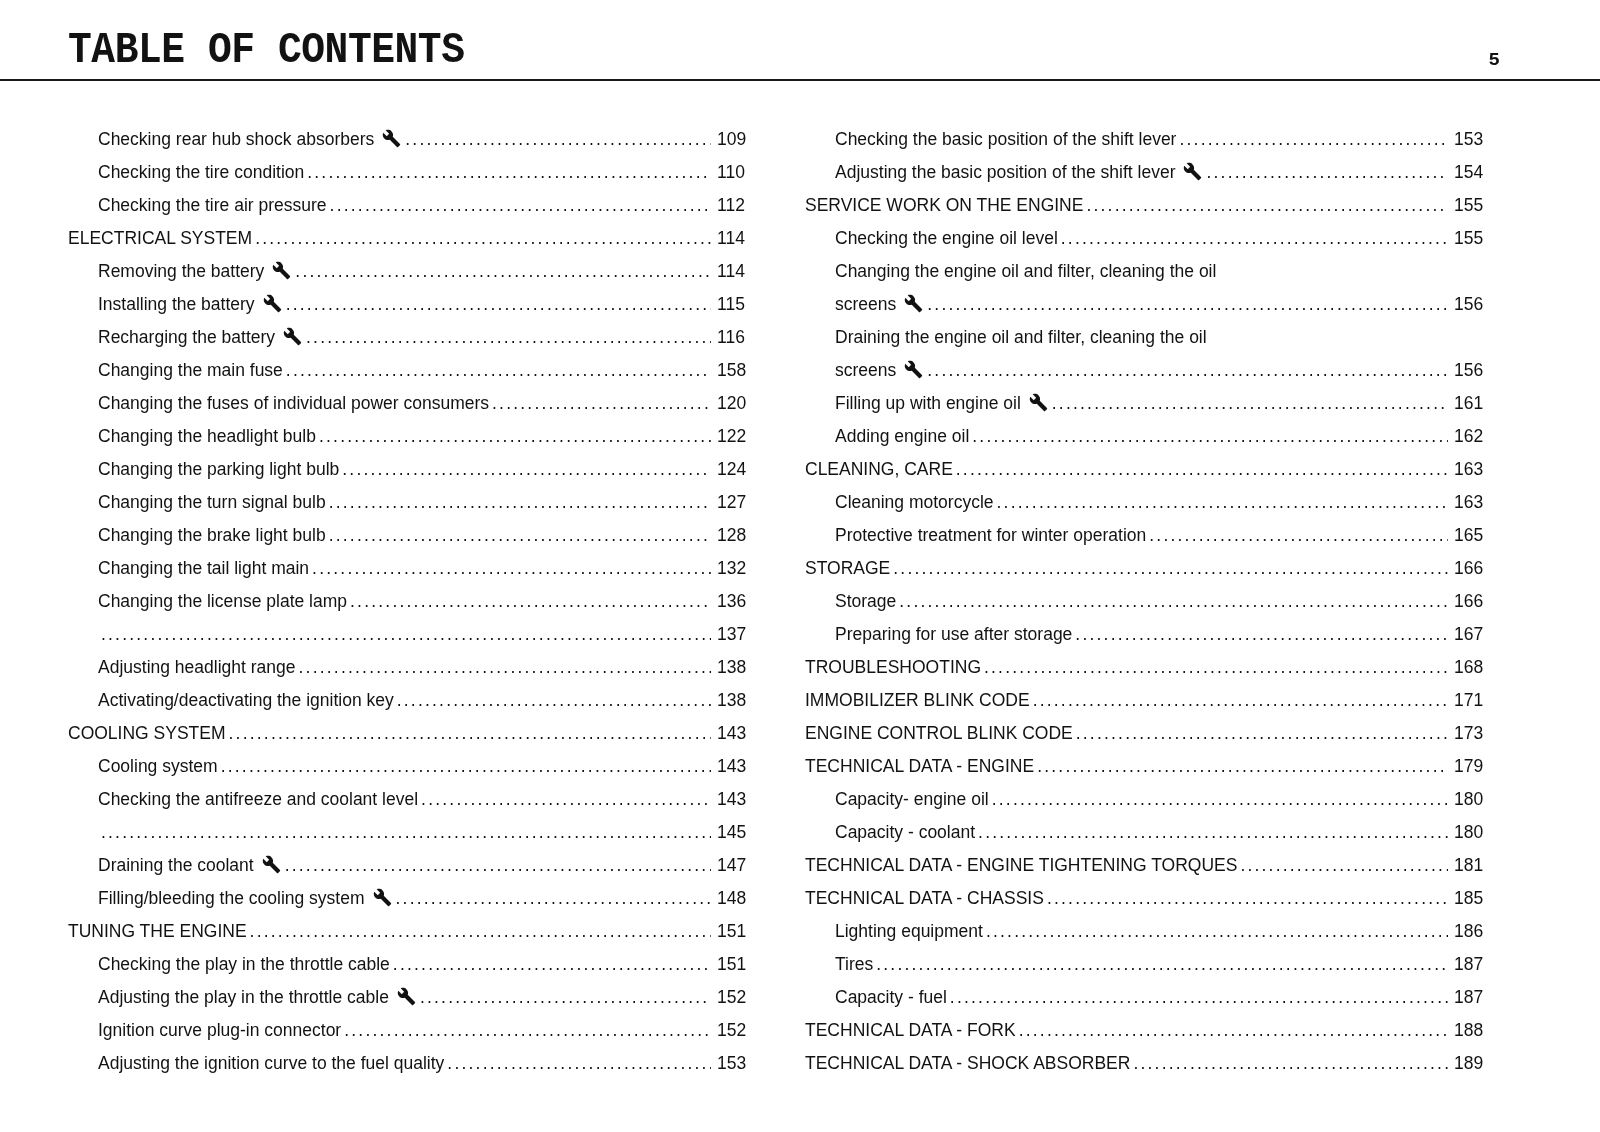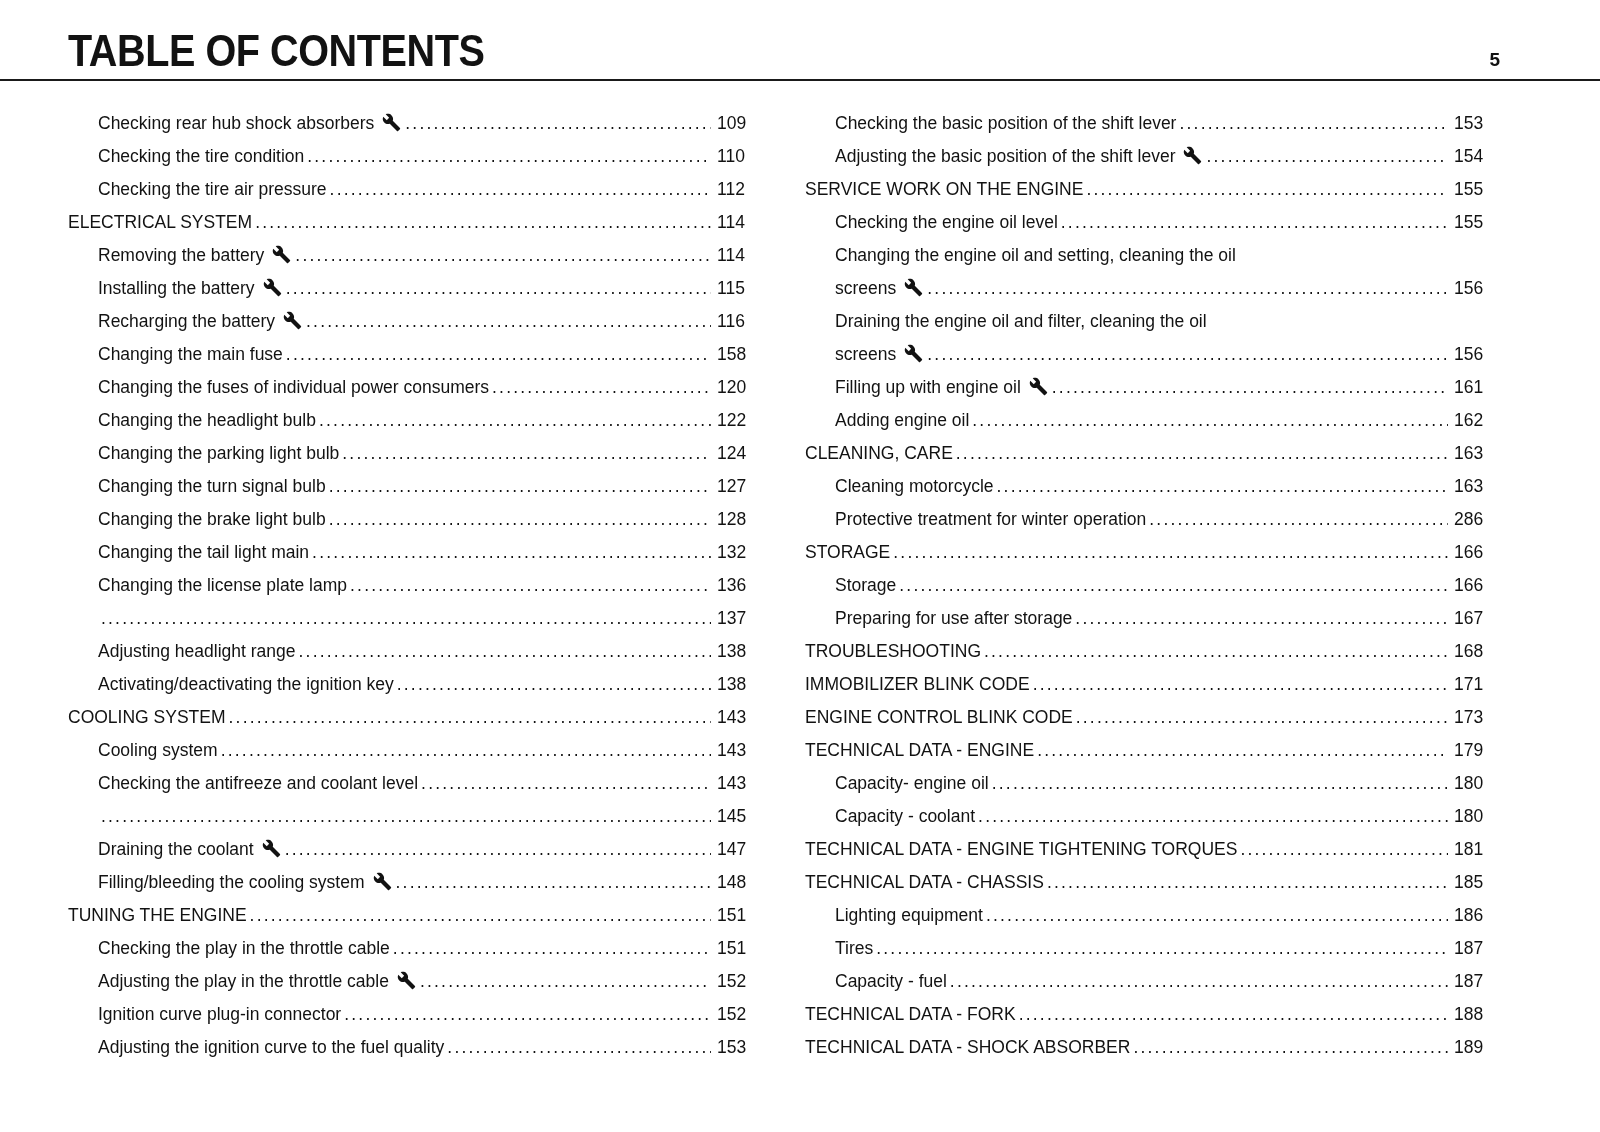--- a/index.html
+++ b/index.html
@@ -5,21 +5,21 @@
   * { box-sizing: border-box; }
   html, body { margin: 0; padding: 0; }
   body {
     width: 1600px;
     height: 1132px;
     background: #ffffff;
     color: #121212;
     font-family: "Liberation Sans", "DejaVu Sans", sans-serif;
     overflow: hidden;
   }
-  .header { position: relative; padding-top: 28px; }
+  .header { position: relative; padding-top: 28px; font-family: Liberation Mono, monospace; }
   .title {
     margin: 0 0 0 68px;
     font-size: 45px;
     font-weight: 700;
     line-height: 1.0;
     letter-spacing: -0.5px;
     transform: scaleX(0.88);
     transform-origin: left bottom;
   }
   .rule {
@@ -32,21 +32,21 @@
     right: 100px;
     bottom: 10px;
     font-size: 19px;
     font-weight: 700;
   }
   .toc {
     display: flex;
     gap: 42px;
     padding: 26px 100px 0 68px;
   }
-  .col { flex: 1 1 0; min-width: 0; }
+  .col { flex: 1 1 0; min-width: 0; margin-top: 16px; }
   .entry { font-size: 17.5px; line-height: 33px; }
   .entry.indent { padding-left: 30px; }
   .row { display: flex; align-items: baseline; }
   .label { white-space: nowrap; flex: 0 1 auto; }
   .pre-line { white-space: nowrap; }
   .leader {
     flex: 1 1 auto;
     min-width: 14px;
     overflow: hidden;
     white-space: nowrap;
@@ -317,21 +317,21 @@
           </div>
         </div>
         <div class="entry indent">
           <div class="row">
             <span class="label"><span>Checking the engine oil level</span></span>
             <span class="leader"></span>
             <span class="page">155</span>
           </div>
         </div>
         <div class="entry indent">
-          <div class="pre-line">Changing the engine oil and setting, cleaning the oil</div>
+          <div class="pre-line">Changing the engine oil and filter, cleaning the oil</div>
           <div class="row">
             <span class="label"><span>screens</span><svg viewBox="0 0 24 24" class="wrench">
                 <path d="M22.7 19l-9.1-9.1c.9-2.3.4-5-1.5-6.9-2-2-5-2.4-7.4-1.3L9 6 6 9 1.6 4.7C.4 7.1.9 10.1 2.9 12.1c1.9 1.9 4.6 2.4 6.9 1.5l9.1 9.1c.4.4 1 .4 1.4 0l2.3-2.3c.5-.4.5-1.1.1-1.4z" fill="currentColor"></path>
               </svg></span>
             <span class="leader"></span>
             <span class="page">156</span>
           </div>
         </div>
         <div class="entry indent">
           <div class="pre-line">Draining the engine oil and filter, cleaning the oil</div>
@@ -370,21 +370,21 @@
           <div class="row">
             <span class="label"><span>Cleaning motorcycle</span></span>
             <span class="leader"></span>
             <span class="page">163</span>
           </div>
         </div>
         <div class="entry indent">
           <div class="row">
             <span class="label"><span>Protective treatment for winter operation</span></span>
             <span class="leader"></span>
-            <span class="page">286</span>
+            <span class="page">165</span>
           </div>
         </div>
         <div class="entry">
           <div class="row">
             <span class="label"><span>STORAGE</span></span>
             <span class="leader"></span>
             <span class="page">166</span>
           </div>
         </div>
         <div class="entry indent">

